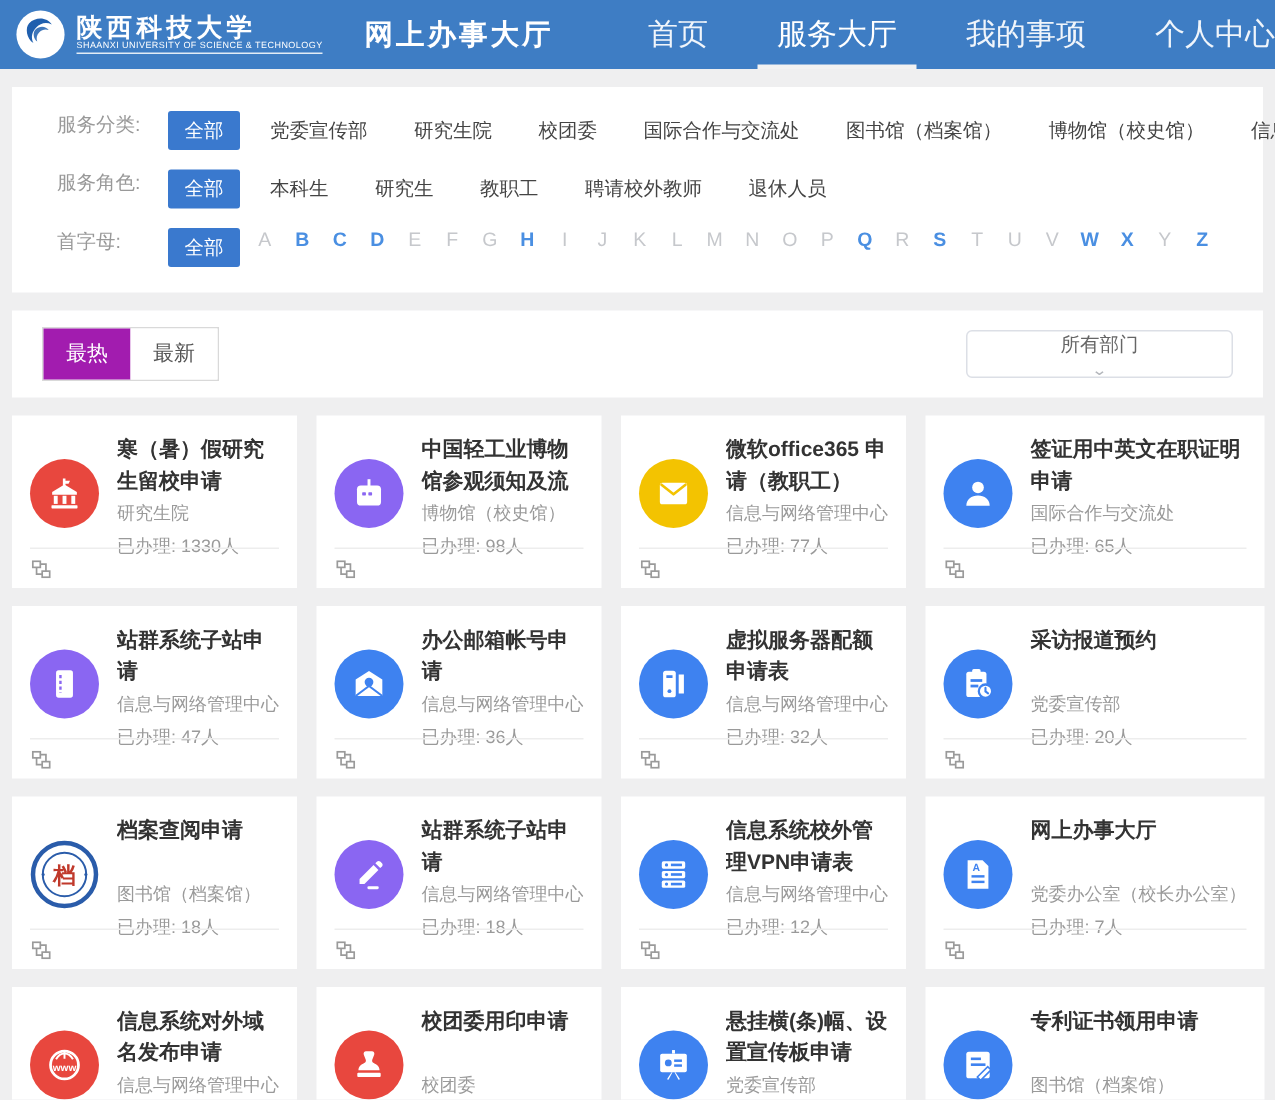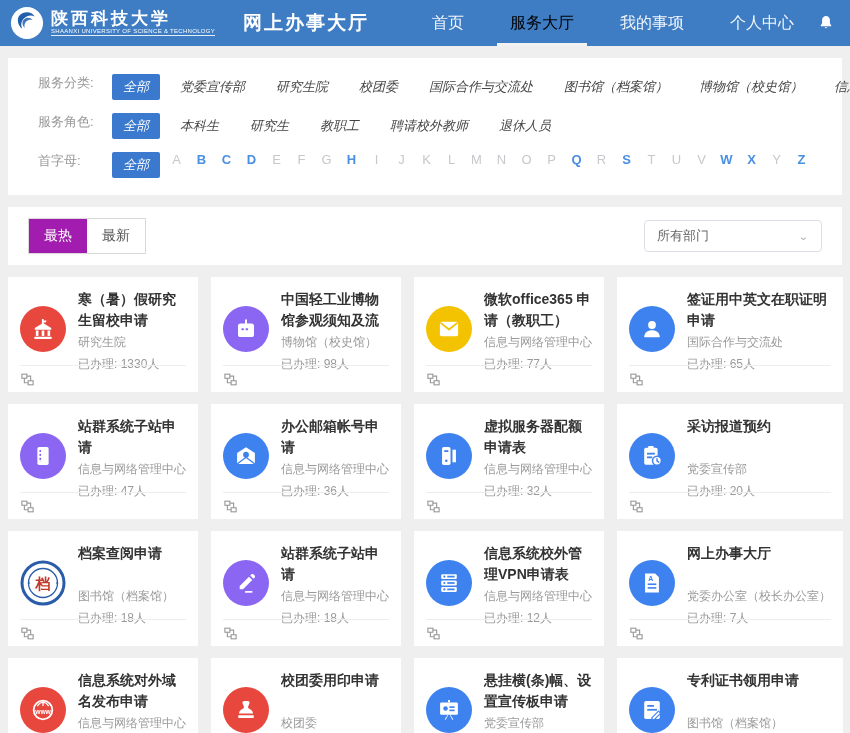--- a/index.html
+++ b/index.html
@@ -9,43 +9,43 @@
   
   .header { height:46px; background:#3e7dc4; display:flex; align-items:center; padding:0 14px 0 10px; }
   .logo-group { display:flex; align-items:center; }
   .logo-circle { width:34px; height:34px; flex-shrink:0; }
   .logo-text { margin-left:7px; }
   .logo-cn { color:#fff; font-size:17px; font-weight:bold; letter-spacing:3px; line-height:18px; white-space:nowrap; }
   .logo-en { color:#fff; font-size:6px; letter-spacing:.3px; white-space:nowrap; border-bottom:1px solid rgba(255,255,255,.85); padding-bottom:1px; }
   .v-divider { width:1px; height:24px; background:rgba(255,255,255,.75); margin:0 14px; }
   .portal-title { color:#fff; font-size:19px; font-weight:bold; letter-spacing:2px; white-space:nowrap; }
   .main-nav { display:flex; height:46px; margin-left:40px; }
-  .nav-item { color:rgba(255,255,255,.92); font-size:16px; line-height:46px; padding:0 23px; position:relative; cursor:pointer; white-space:nowrap; }
-  .nav-item.active { color:#000000; }
+  .nav-item { color:rgba(255,255,255,.92); font-size:20px; line-height:46px; padding:0 23px; position:relative; cursor:pointer; white-space:nowrap; }
+  .nav-item.active { color:#ffffff; }
   .nav-item.active::after { content:""; position:absolute; left:10px; right:10px; bottom:0; height:3px; background:#f2f2f2; }
   .header-right { margin-left:auto; display:flex; align-items:center; gap:13px; }
   .hicon { width:18px; height:18px; display:inline-flex; cursor:pointer; }
   .hicon svg { width:18px; height:18px; }
 
   
   .panel { background:#fff; margin:12px 8px 0; }
   .filters-panel { padding:16px 18px 4px 30px; }
   .filter-row { display:flex; align-items:flex-start; margin-bottom:13px; flex-wrap:nowrap; }
   .filter-label { width:74px; flex-shrink:0; font-size:13px; color:#999; }
-  .filter-opt { font-size:13px; color:#444; padding:4px 11px; margin-right:9px; border-radius:2px; cursor:pointer; white-space:nowrap;font-style:italic; }
+  .filter-opt { font-size:13px; color:#444; padding:4px 11px; margin-right:9px; border-radius:2px; cursor:pointer; white-space:nowrap; }
   .filter-opt.selected { background:#3a79ce; color:#fff; }
   .letter { width:15px; text-align:center; margin-right:10px; font-size:13px; color:#c6c8cc; cursor:pointer; }
   .letter.hl { color:#4a8fe2; font-weight:bold; }
 
   
   .toolbar { display:flex; align-items:center; justify-content:space-between; padding:11px 20px; }
   .tab-group { display:flex; border:1px solid #d9d9d9; }
   .tab { font-size:14px; padding:8px 15px; background:#fff; color:#555; cursor:pointer; white-space:nowrap; }
   .tab.active { background:#a21caf; color:#fff; }
-  .dept-select { width:178px; height:32px; border:1px solid #dcdfe6; border-radius:4px; display:flex; align-items:center; justify-content:space-between; padding:0 12px; font-size:13px; color:#666; cursor:pointer; }
+  .dept-select { width:178px; height:32px; border:1px solid #dcdfe6; border-radius:4px; display:flex; align-items:center; justify-content:space-between; padding:0 12px; font-size:13px; color:#666; cursor:pointer;flex-direction:column; }
   .dept-select .chev { color:#b4b7bc; font-size:13px; transform:scaleY(.75); }
 
   
   .cards-grid { display:grid; grid-template-columns:repeat(4,1fr); gap:12px 13px; margin:12px 8px 0; }
   .card { background:#fff; height:115px; position:relative; padding:12px 12px 0 12px; cursor:pointer; }
   .card-icon { position:absolute; left:12px; top:29px; width:46px; height:46px; border-radius:50%; display:flex; align-items:center; justify-content:center; }
   .card-icon svg { width:26px; height:26px; }
   .card-icon.seal { background:transparent !important; }
   .card-icon.seal svg { width:46px; height:46px; }
   .card-body { margin-left:58px; }

